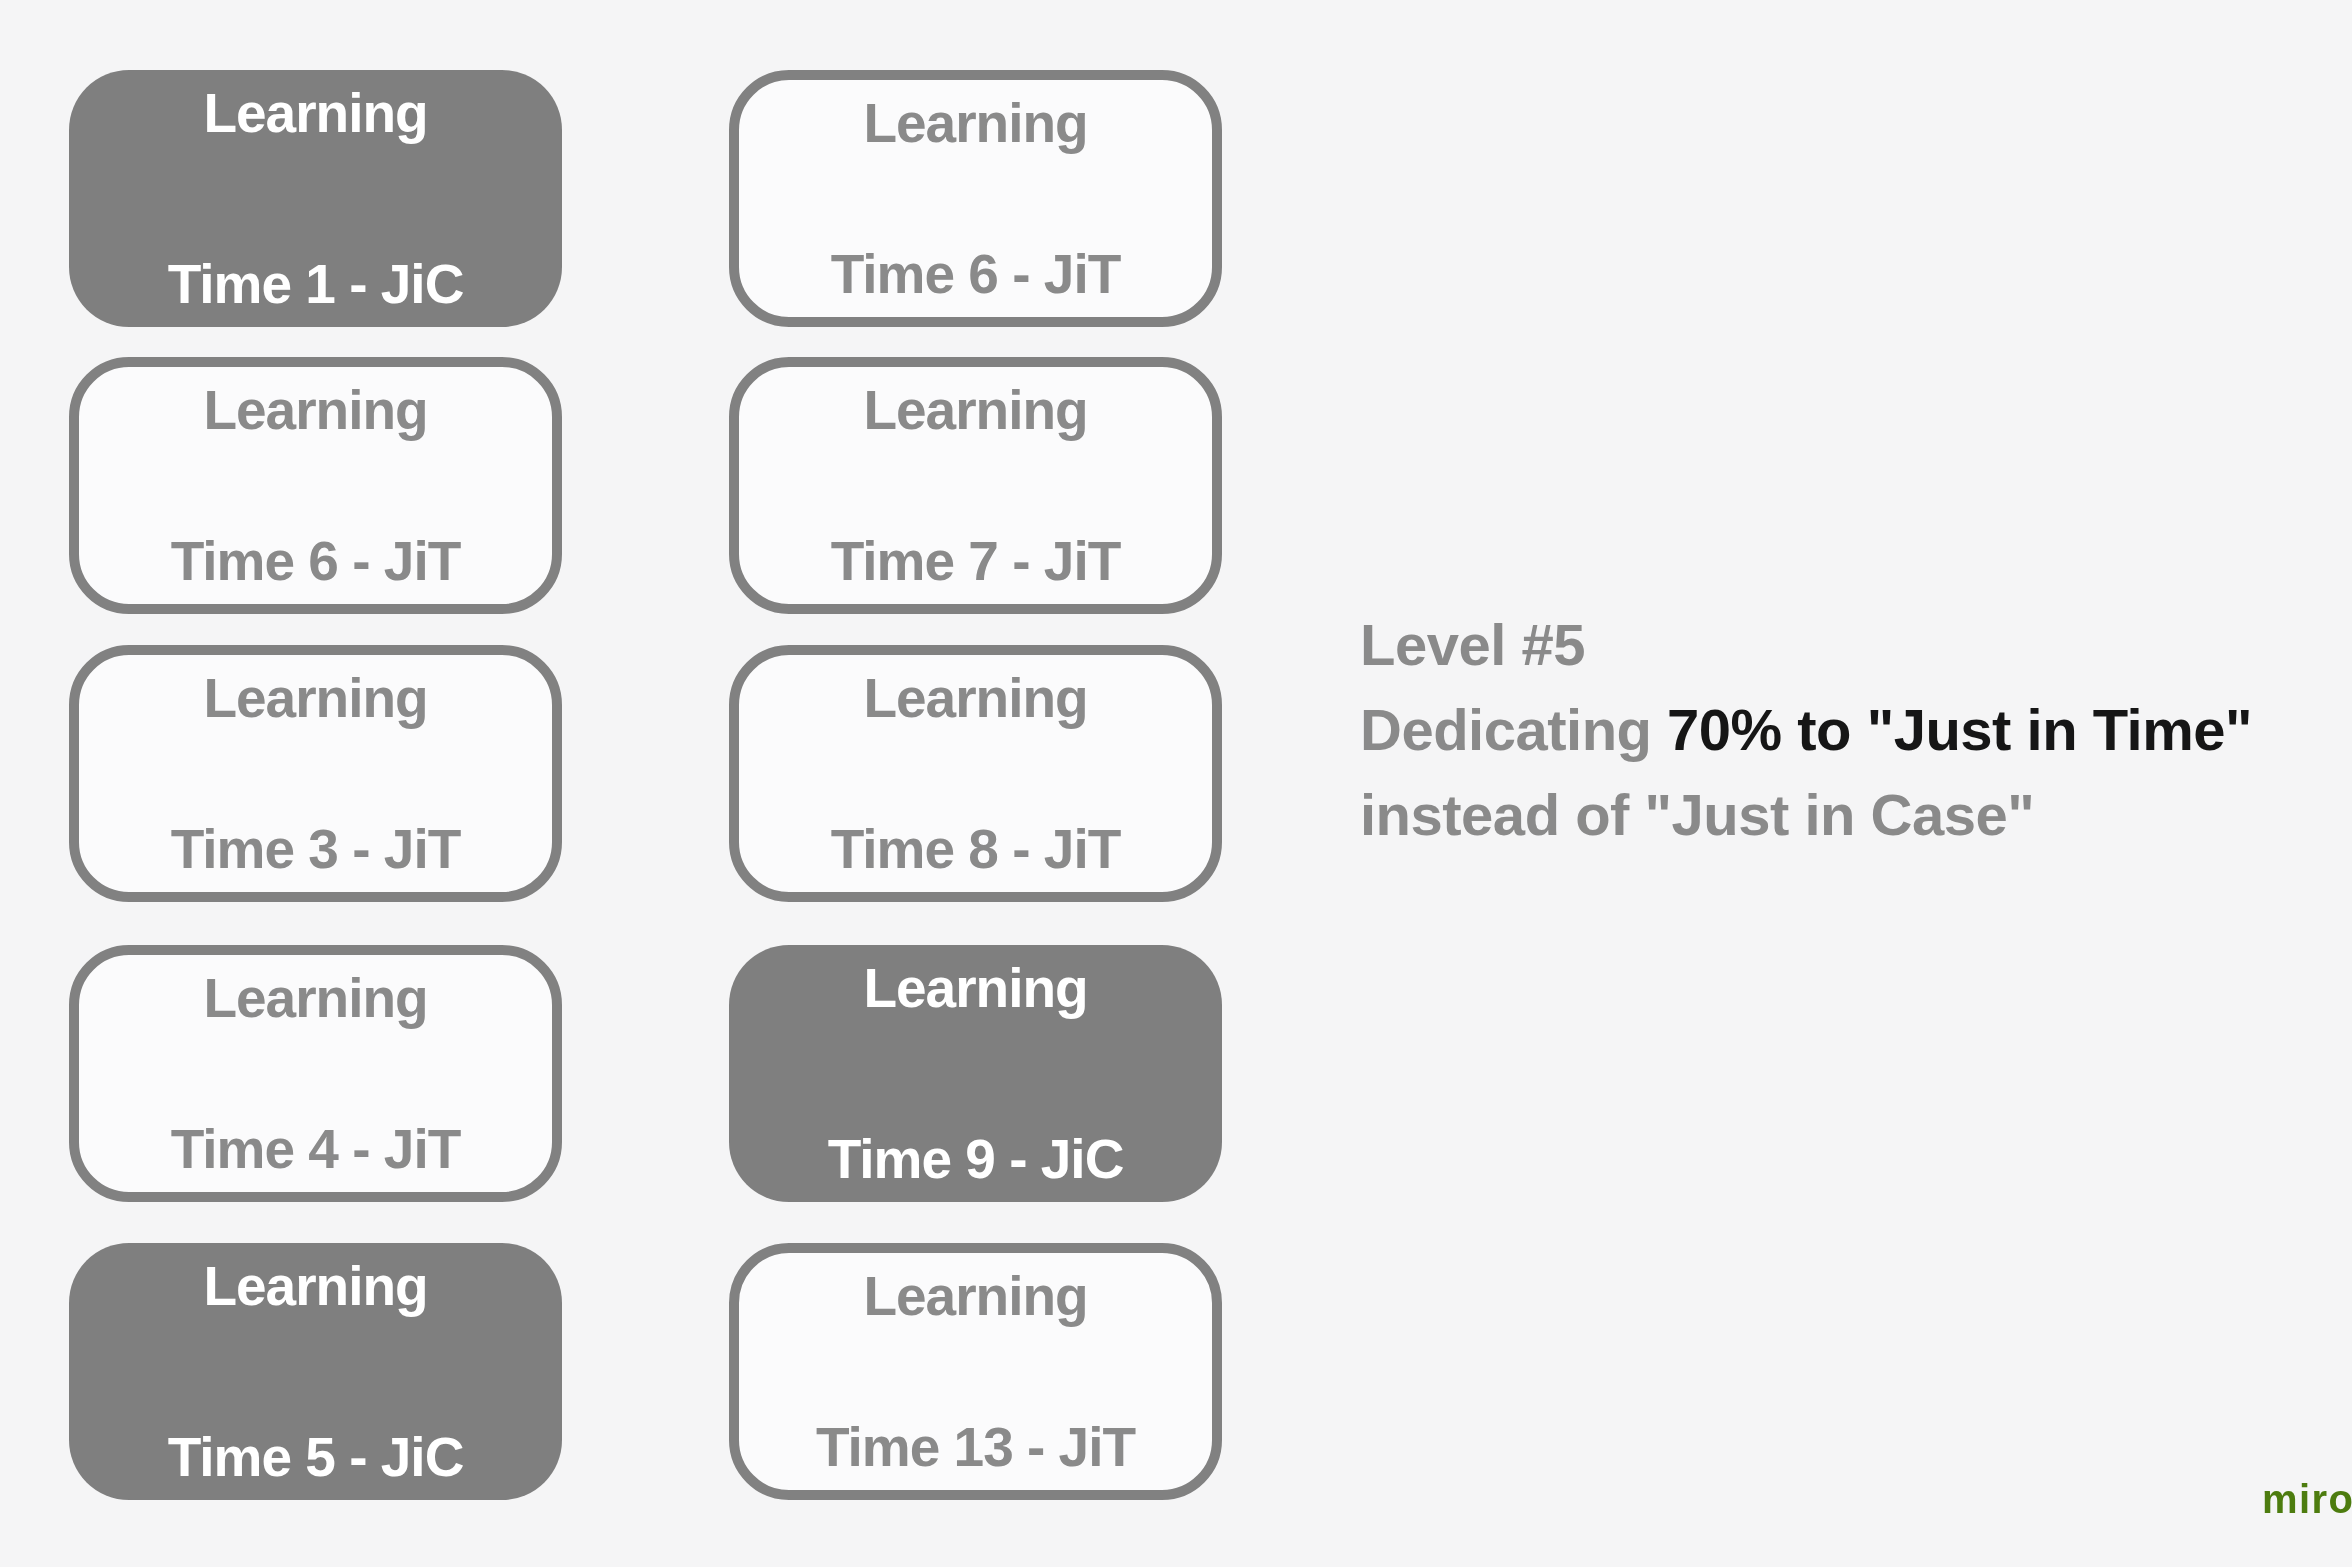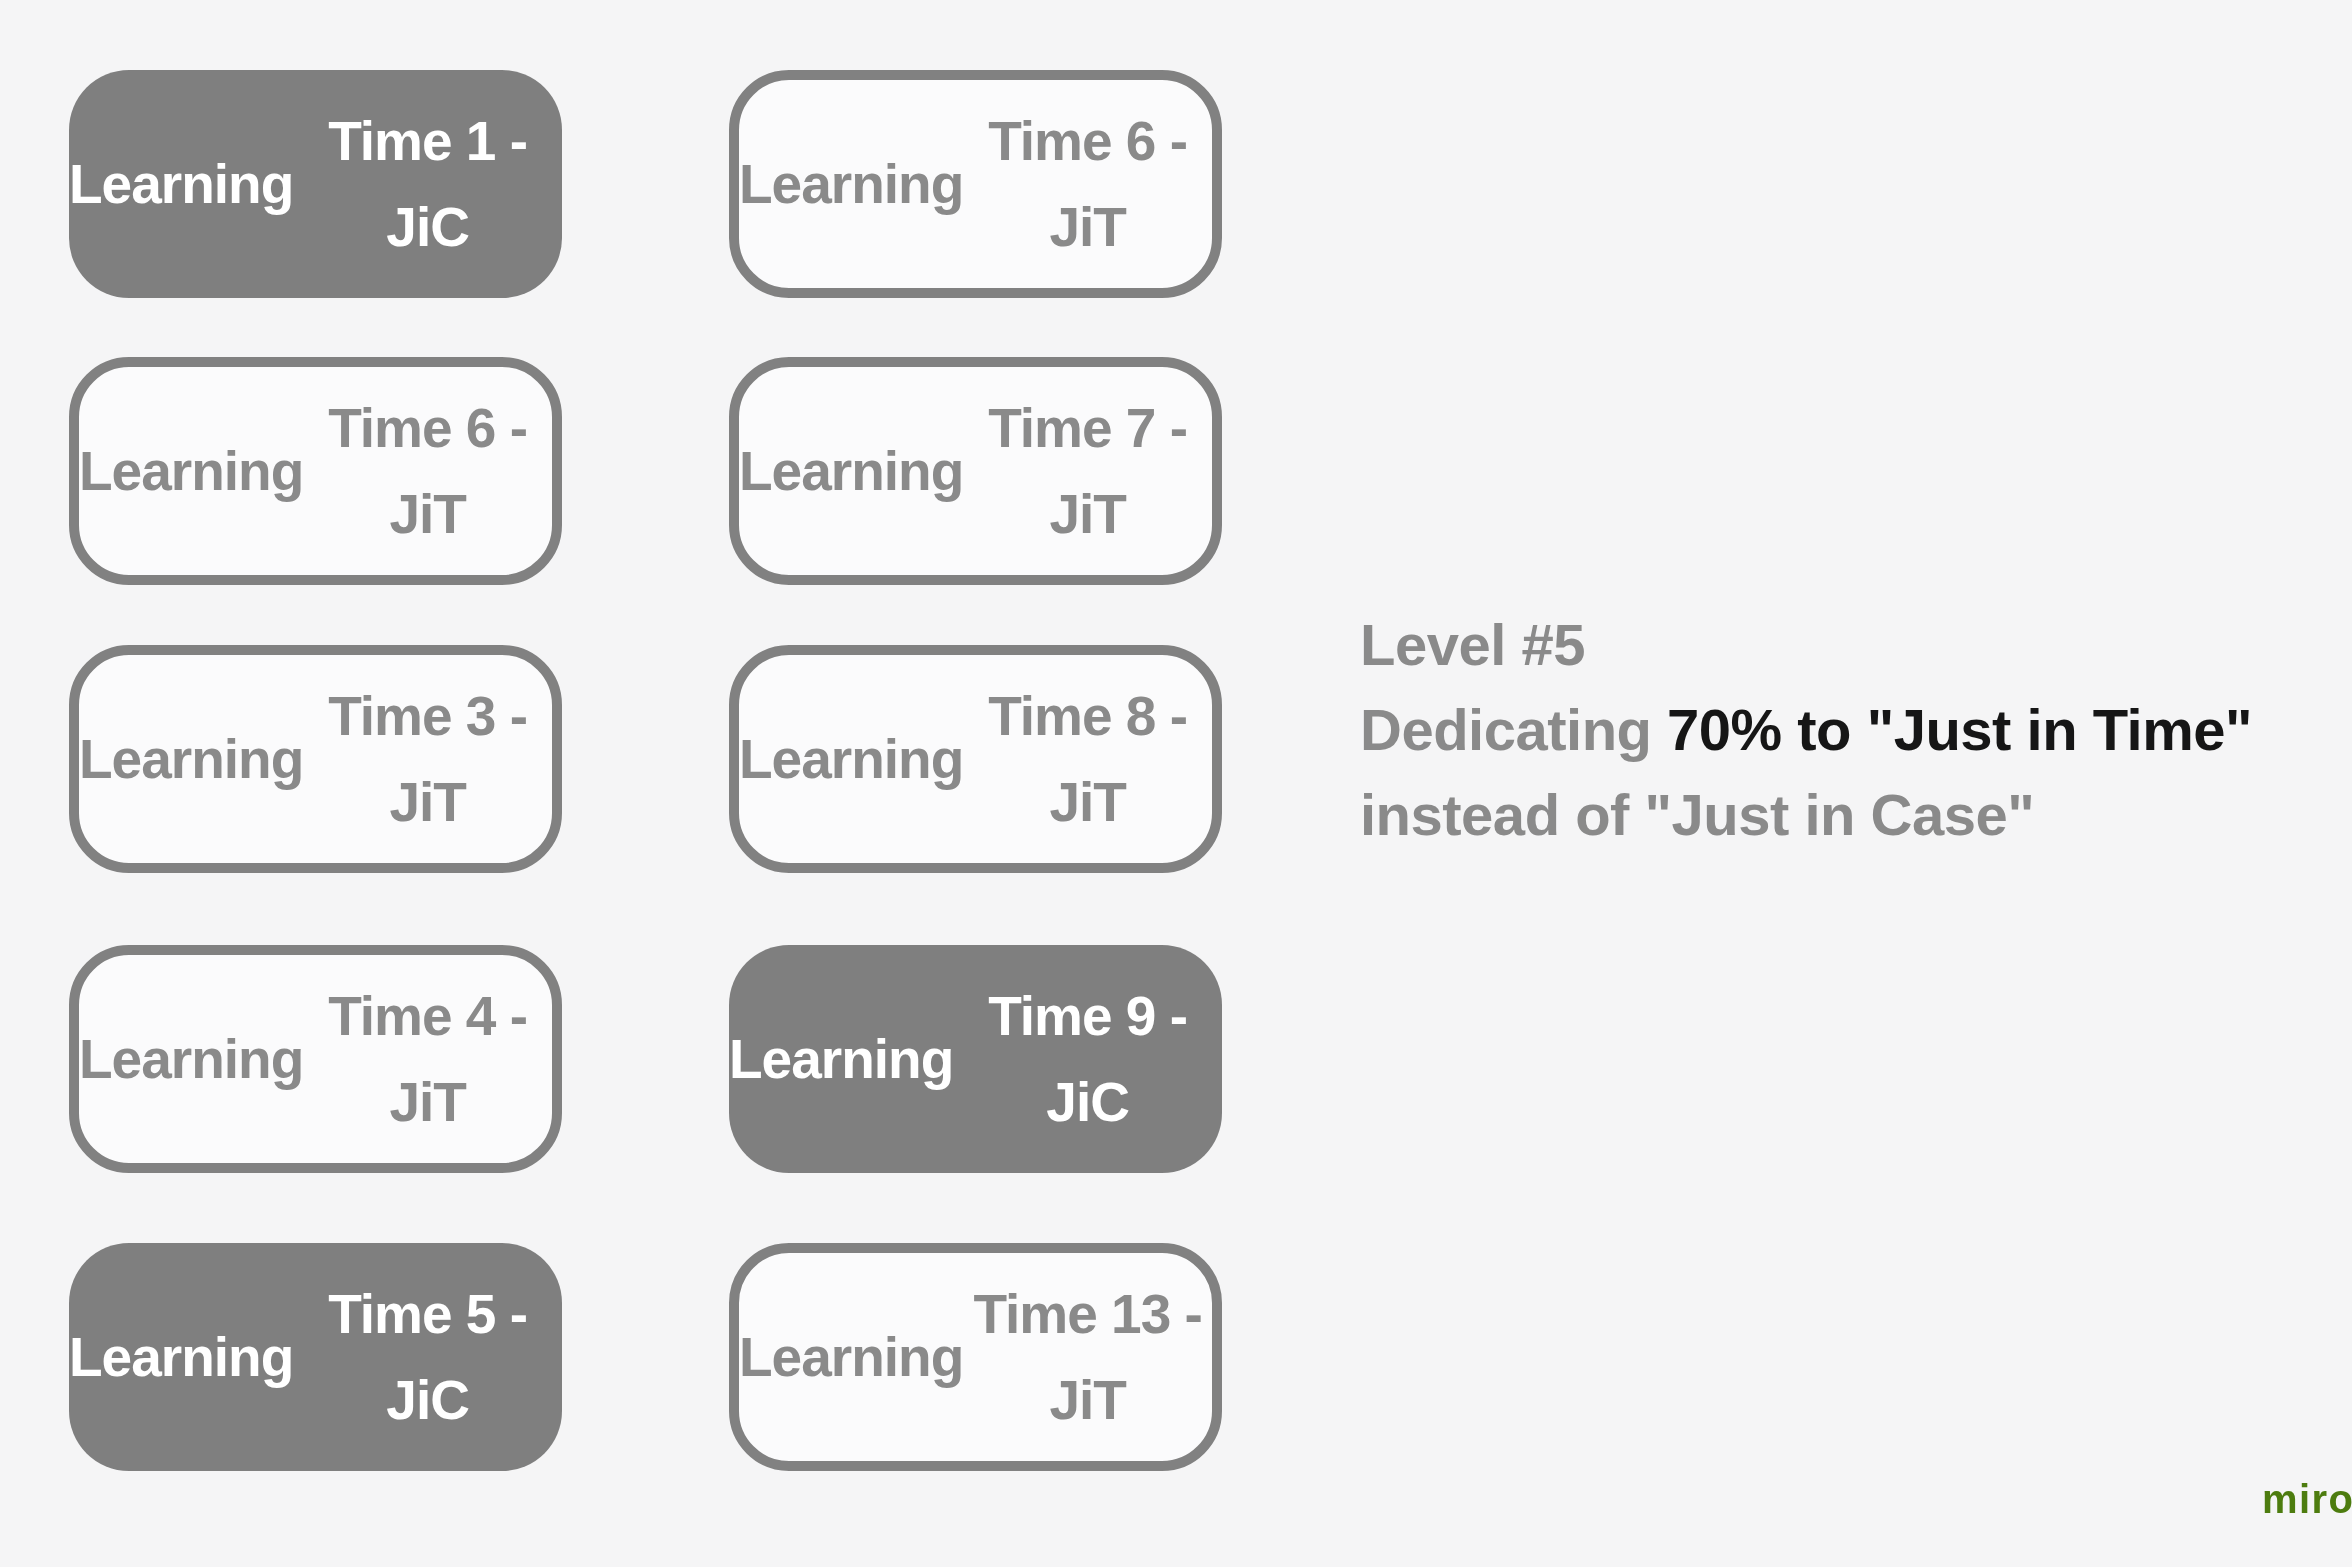--- a/index.html
+++ b/index.html
@@ -13,27 +13,27 @@
   }
   .board {
     position: absolute;
     inset: 0;
     width: 2353px;
     height: 1568px;
   }
   .box {
     position: absolute;
     width: 493px;
-    height: 228px;
+    height: 257px;
     border-radius: 60px;
     box-sizing: border-box;
     display: flex;
-    flex-direction: row;
+    flex-direction: column;
     align-items: center;
-    justify-content: flex-end;
+    justify-content: space-between;
     text-align: center;
     font-weight: 700;
     font-size: 55px;
     line-height: 86px;
     letter-spacing: -1px;
     cursor: pointer;
   }
   .box.outline {
     background: #fbfbfc;
     border: 10.6px solid #818181;

